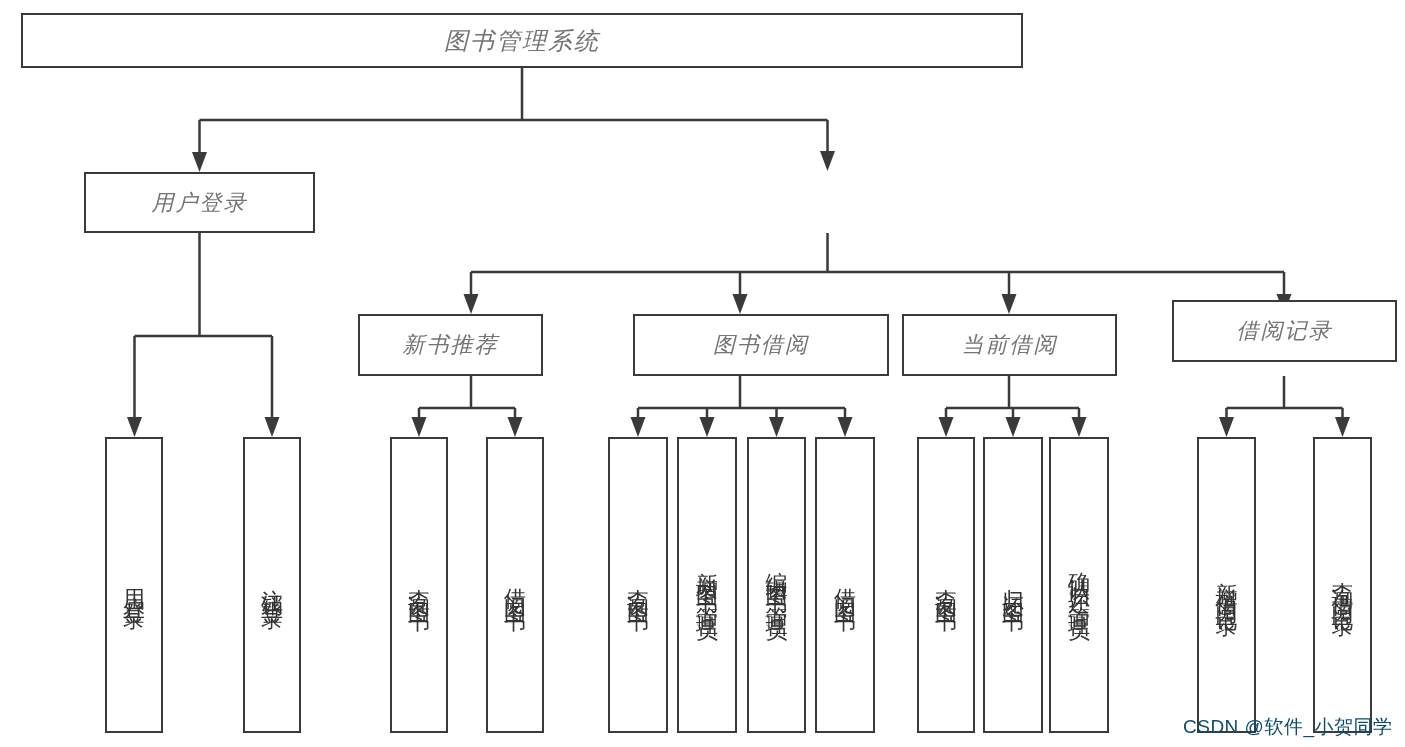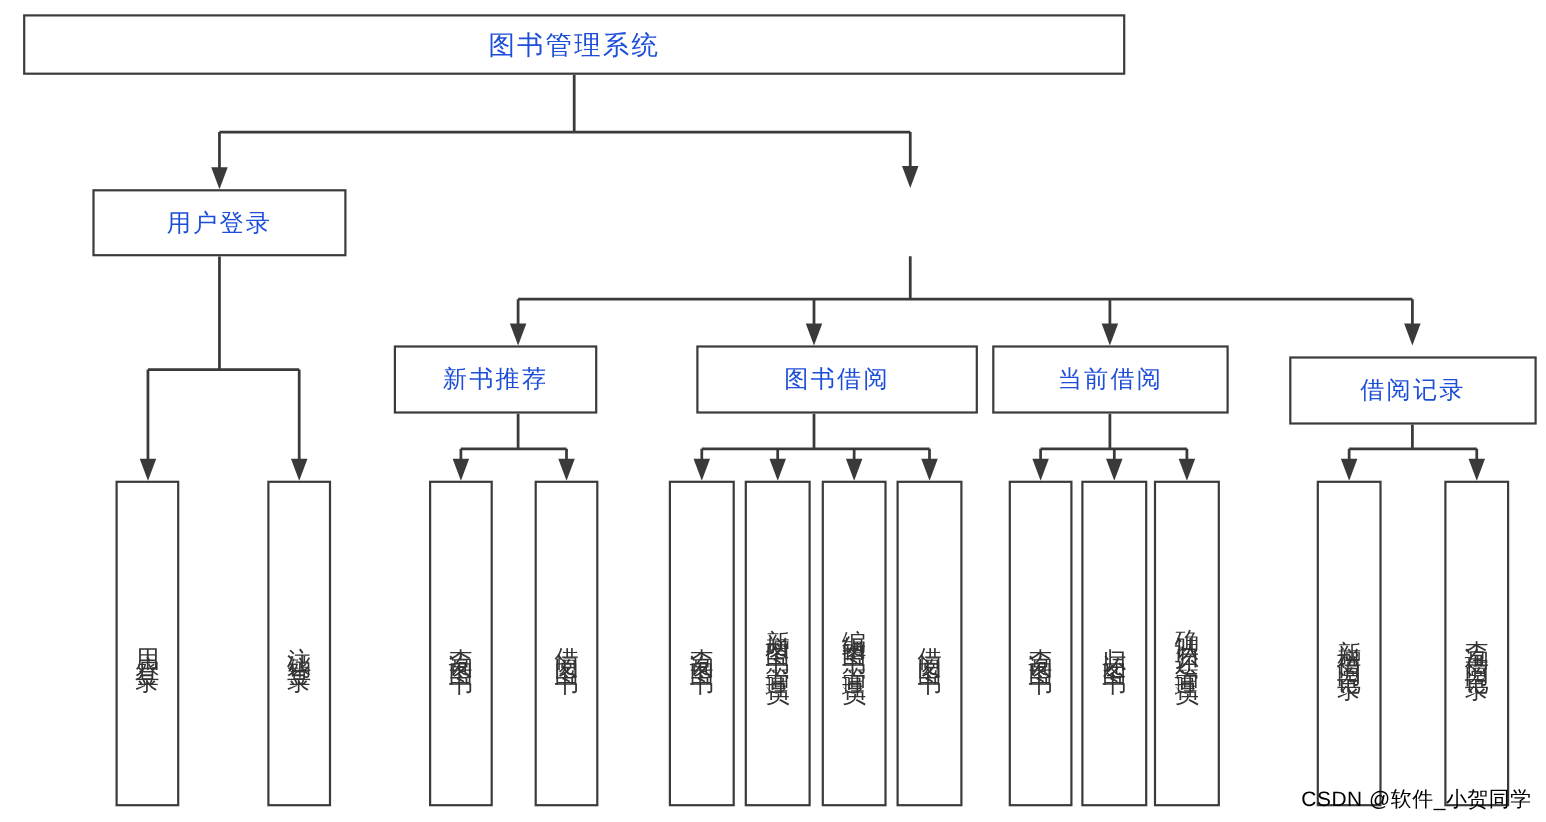--- a/index.html
+++ b/index.html
@@ -19,22 +19,23 @@
   .hbox {
     position: absolute;
     box-sizing: border-box;
     background: #ffffff;
     border: 2.5px solid #3b3b3b;
     display: flex;
     align-items: center;
     justify-content: center;
     font-size: 22px;
     letter-spacing: 2px;
-    color: #1d4ed8;
+    color: #737373;
     z-index: 2;
+    font-style: italic;
   }
   .hbox.root { font-size: 24px; }
   .vbox {
     position: absolute;
     box-sizing: border-box;
     top: 437px;
     height: 296px;
     width: 58px;
     background: #ffffff;
     border: 2.5px solid #3b3b3b;
@@ -51,21 +52,21 @@
     line-height: 1;
     color: #333333;
     white-space: nowrap;
   }
   .watermark {
     position: absolute;
     left: 1183px;
     top: 714px;
     width: 222px;
     font-size: 19px;
-    color: #000000;
+    color: #0c4a6e;
     letter-spacing: 0.5px;
     z-index: 5;
     white-space: nowrap;
   }
 </style>
 </head>
 <body>
 
 <div class="canvas">
 
@@ -109,21 +110,21 @@
     </g>
   </svg>
 
   <div class="hbox root" style="left:21px; top:13px; width:1002px; height:55px;">图书管理系统</div>
 
   <div class="hbox" style="left:84px; top:172px; width:231px; height:61px;">用户登录</div>
 
   <div class="hbox" style="left:358px; top:314px; width:185px; height:62px;">新书推荐</div>
   <div class="hbox" style="left:633px; top:314px; width:256px; height:62px;">图书借阅</div>
   <div class="hbox" style="left:902px; top:314px; width:215px; height:62px;">当前借阅</div>
-  <div class="hbox" style="left:1172px; top:324px; width:225px; height:62px;text-align:right;">借阅记录</div>
+  <div class="hbox" style="left:1172px; top:300px; width:225px; height:62px;text-align:right;">借阅记录</div>
 
   <div class="vbox" style="left:105px;">
     <span>用户登录</span>
   </div>
   <div class="vbox" style="left:243px;">
     <span>注销登录</span>
   </div>
 
   <div class="vbox" style="left:390px;">
     <span>查询图书</span>

